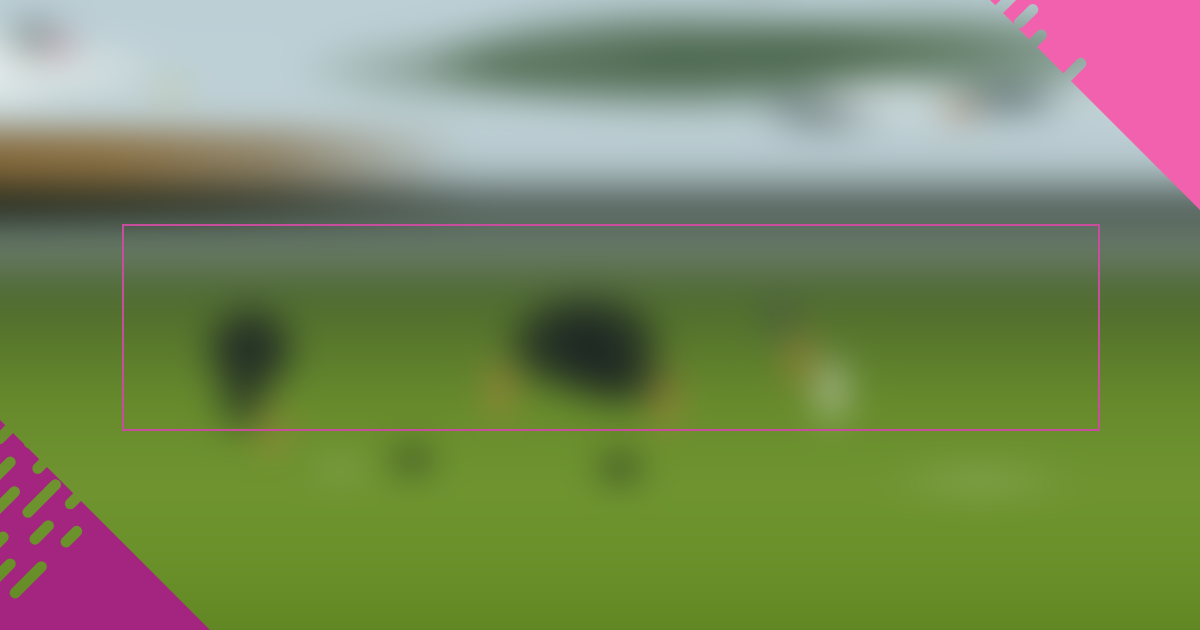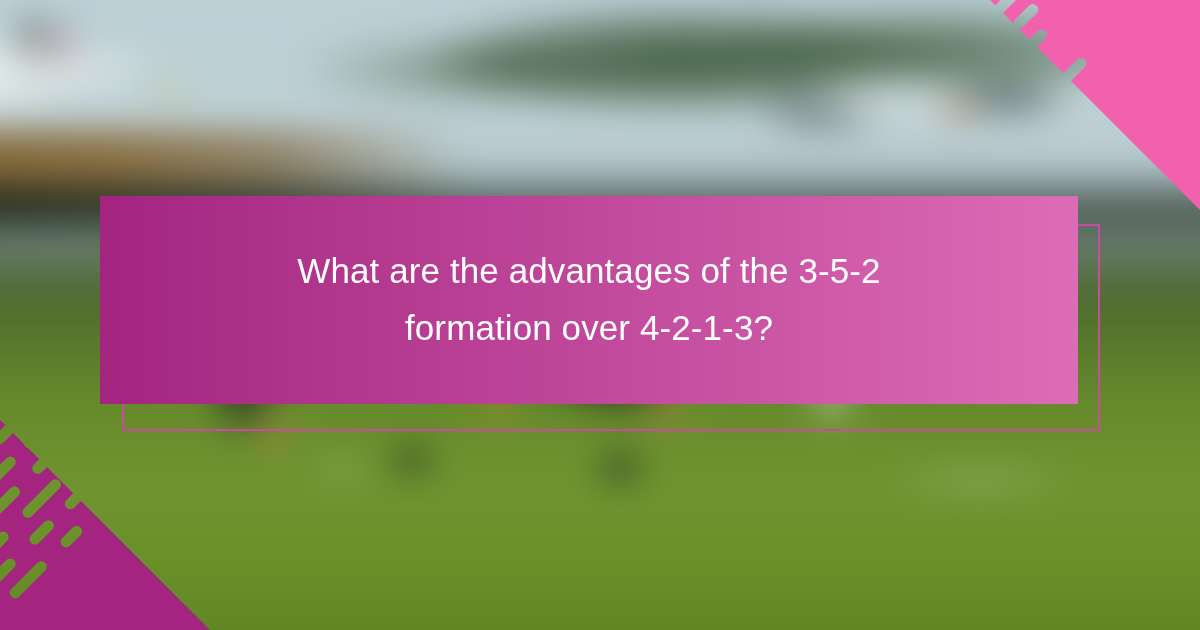--- a/index.html
+++ b/index.html
@@ -308,17 +308,14 @@
         </mask>
       </defs>
       <g mask="url(#maskBL)">
         <rect x="0" y="0" width="210" height="210" fill="#a32580" mask="url(#holesBL)"></rect>
       </g>
     </svg>
   </div>
 
   <div class="title-outline" style="border-color: rgb(200, 77, 156);"></div>
 
-  <div class="title-card" style="background: linear-gradient(to right, rgb(163, 37, 128) 0%, rgb(221, 108, 182) 100%);">
-    <div class="title-text" style="color: rgb(255, 255, 255);">What are the advantages of the 3-5-2 formation over 4-2-1-3?</div>
-  </div>
 
 </div>
 
 </body></html>

